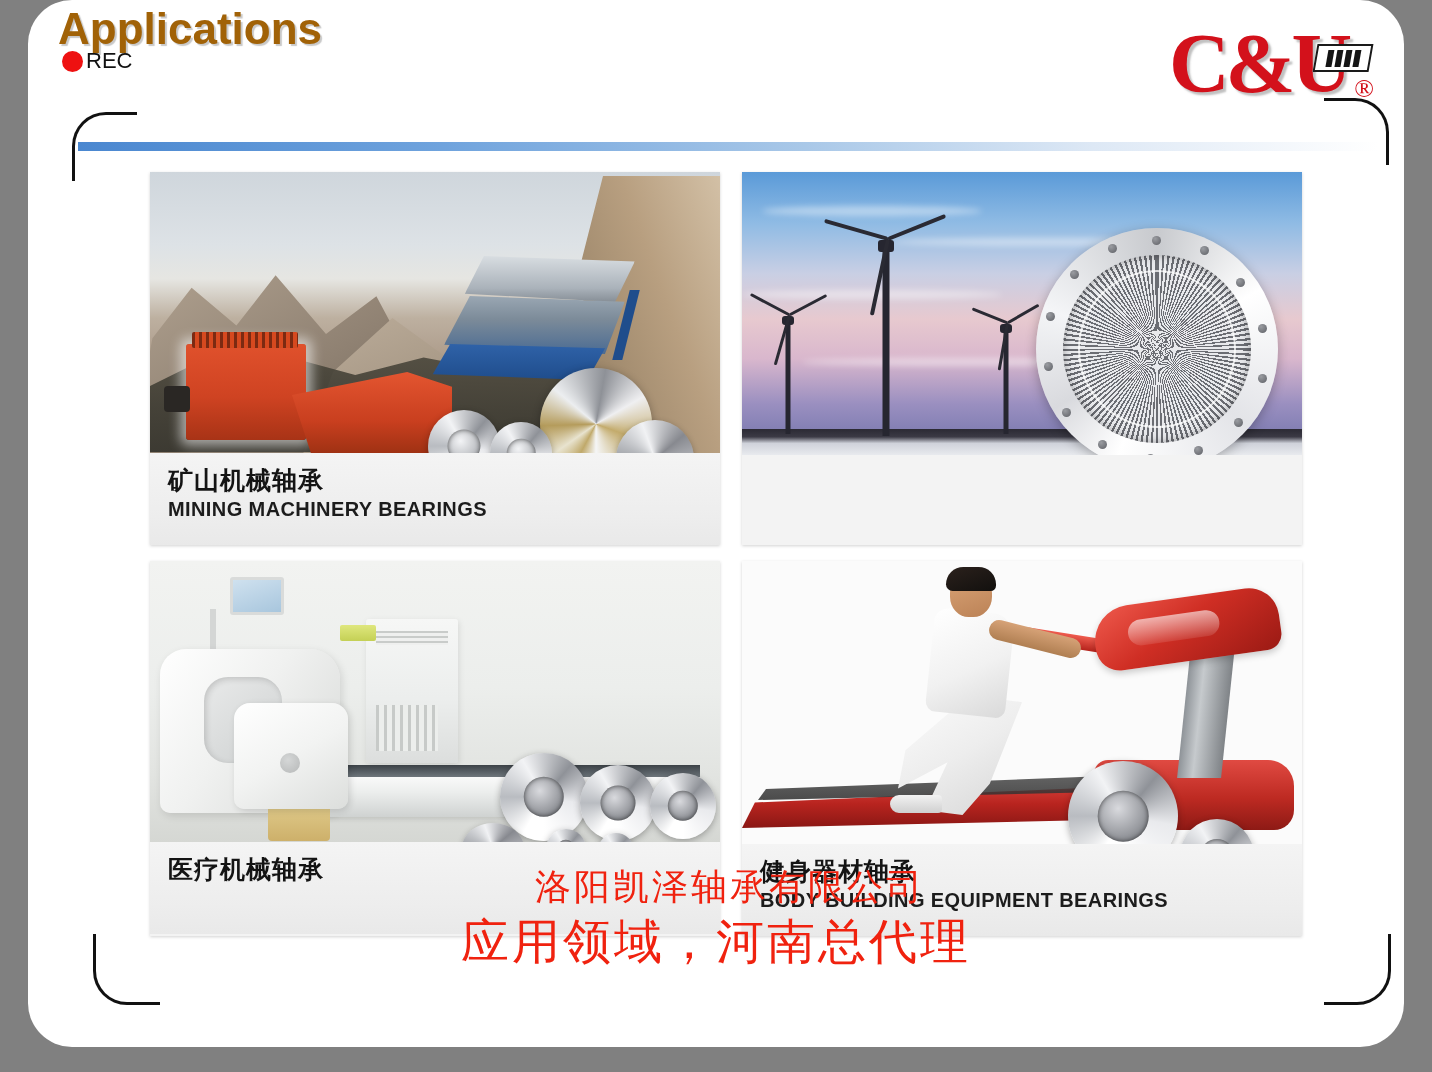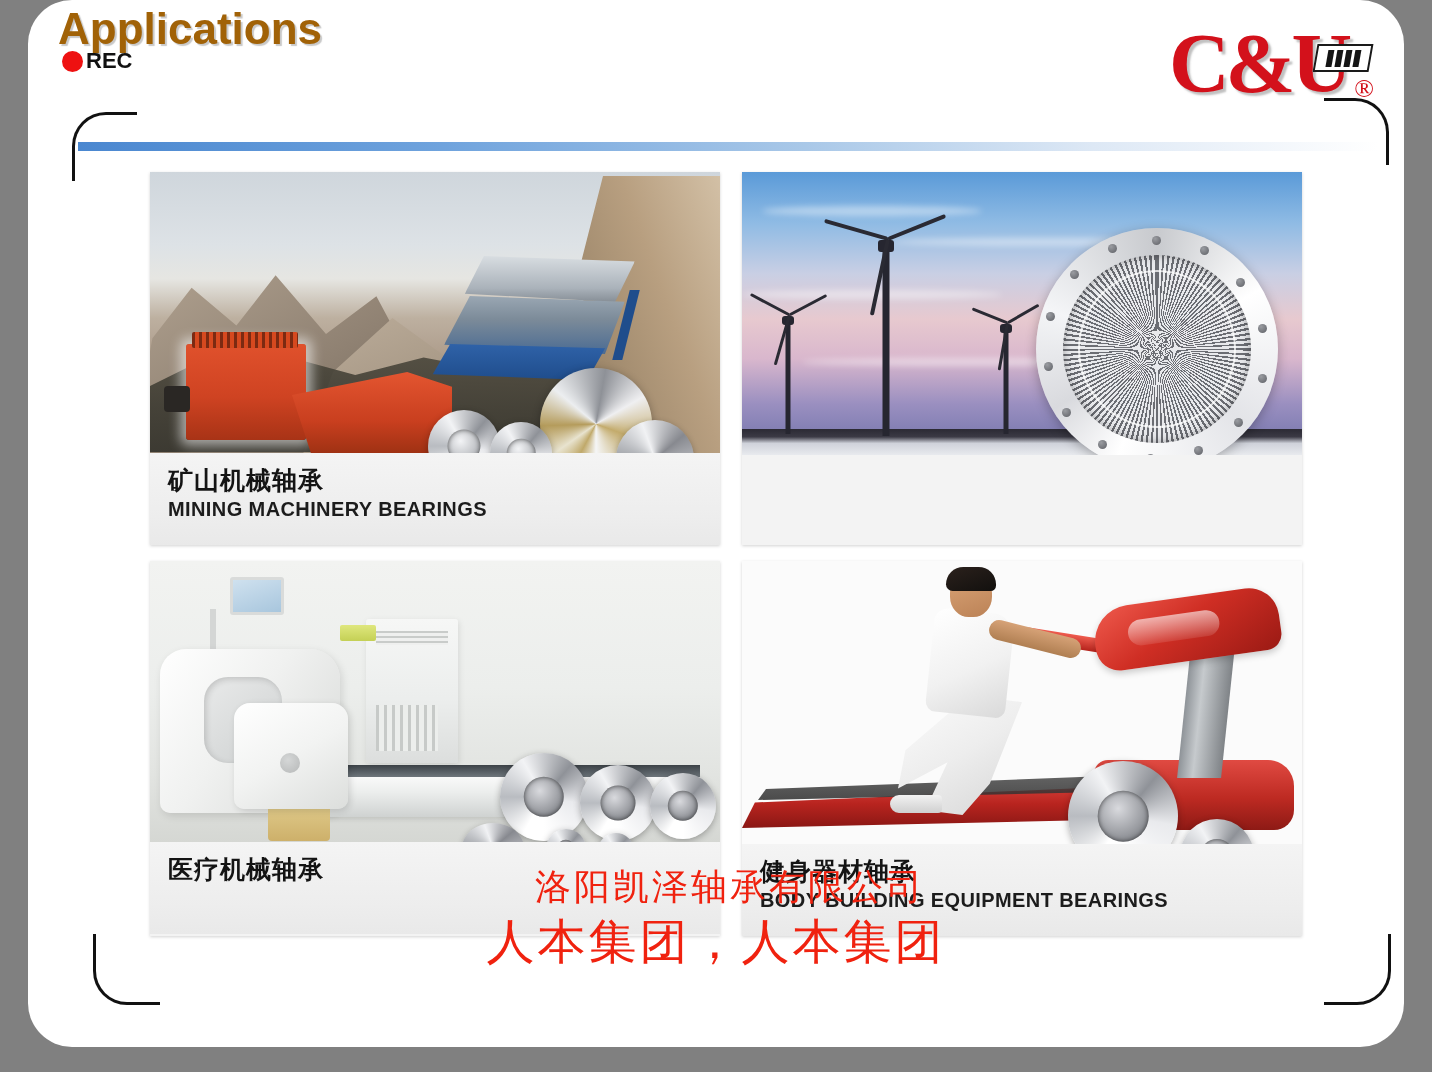--- a/index.html
+++ b/index.html
@@ -75,21 +75,21 @@
   }
   #rec-dot {
     width: 21px;
     height: 21px;
     border-radius: 50%;
     background: #ee1111;
     display: block;
   }
   #rec-label {
     font-size: 22px;
-    font-weight: 700;
+    font-weight: 400;
     color: #111;
     letter-spacing: 0px;
     line-height: 22px;
   }
 
   
   #logo {
     position: absolute;
     right: 30px;
     top: 22px;
@@ -739,16 +739,16 @@
           <div class="cap-cn">健身器材轴承</div>
           <div class="cap-en">BODY BUILDING EQUIPMENT BEARINGS</div>
         </div>
       </div>
 
     </div>
   </div>
 
   <div id="watermark">
     <div id="wm-l1">洛阳凯泽轴承有限公司</div>
-    <div id="wm-l2">人本集团，人本集团</div>
+    <div id="wm-l2">应用领域，河南总代理</div>
   </div>
 
 </div>
 
 </body></html>

